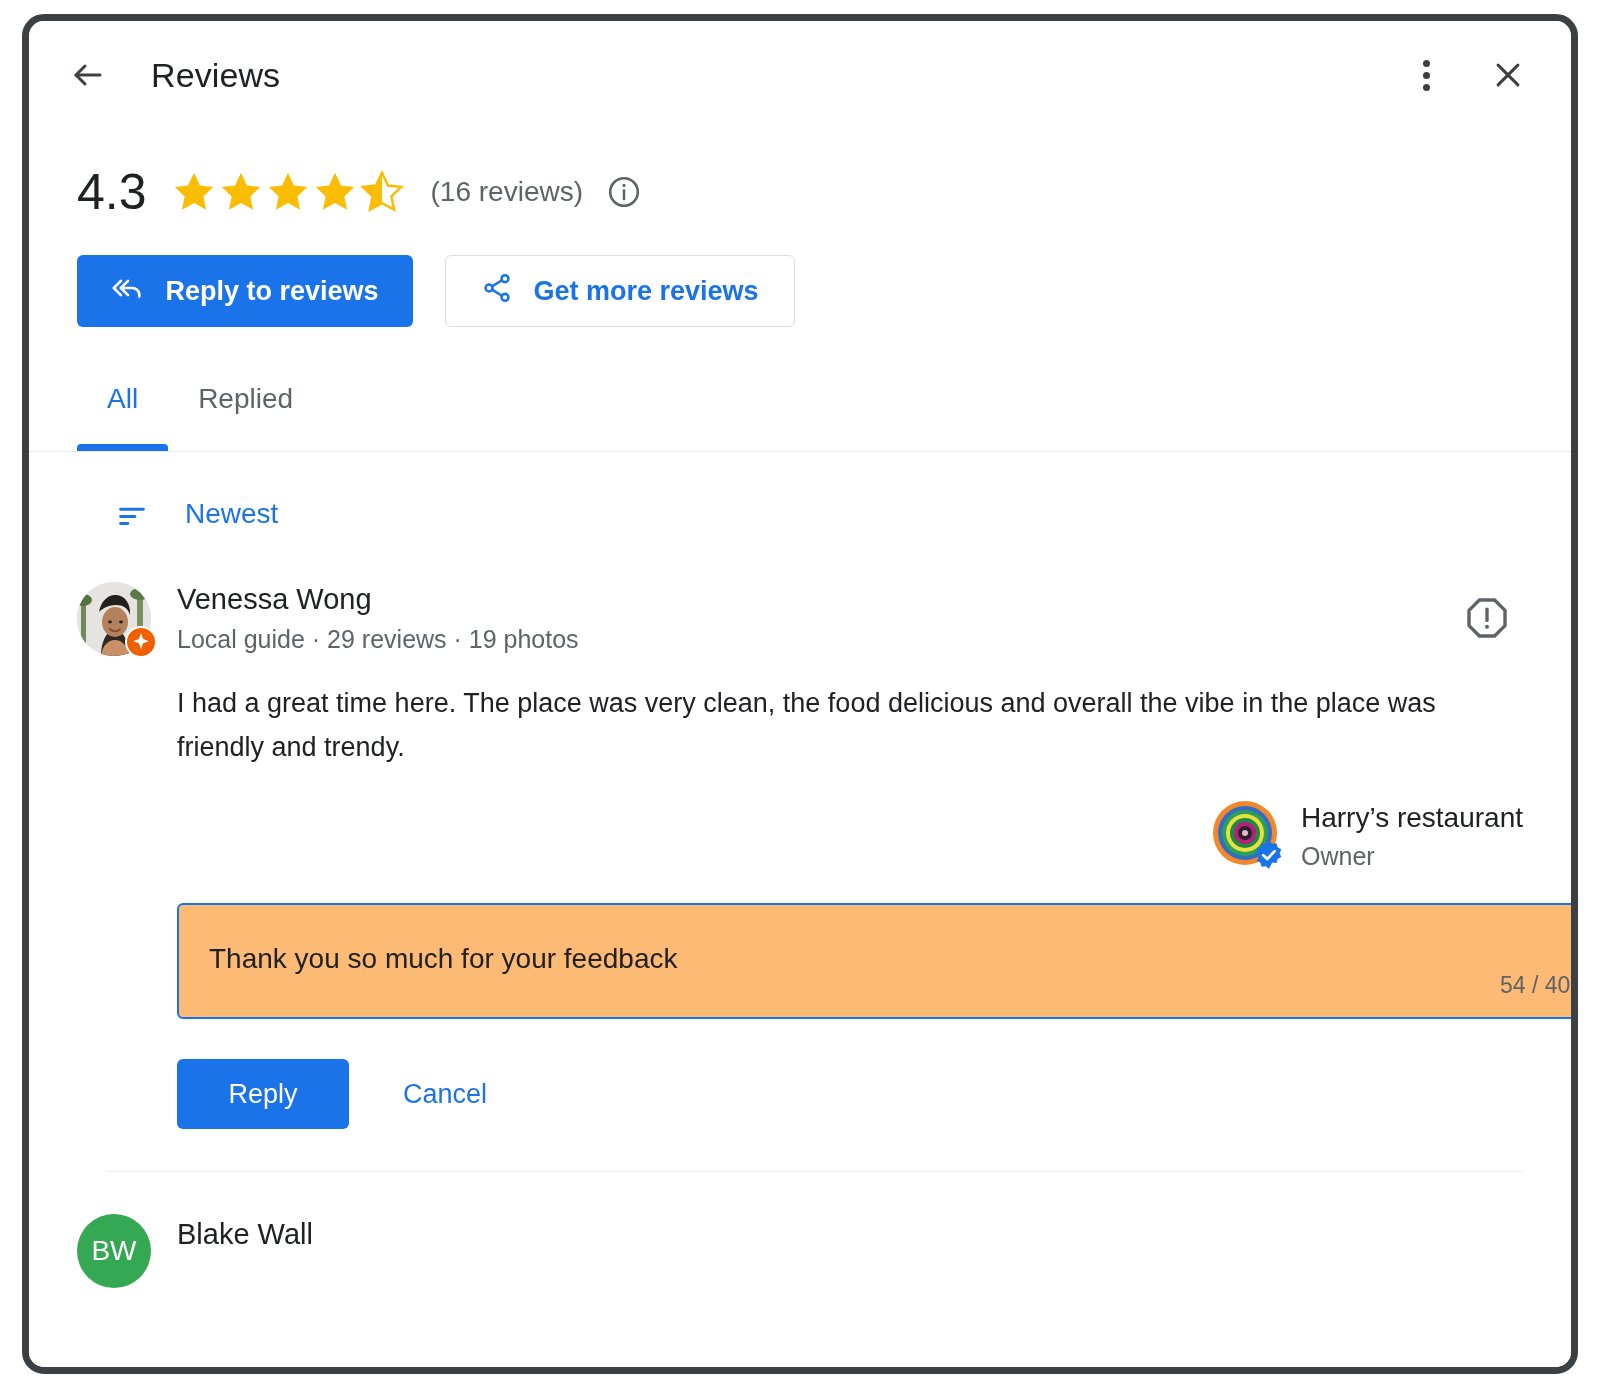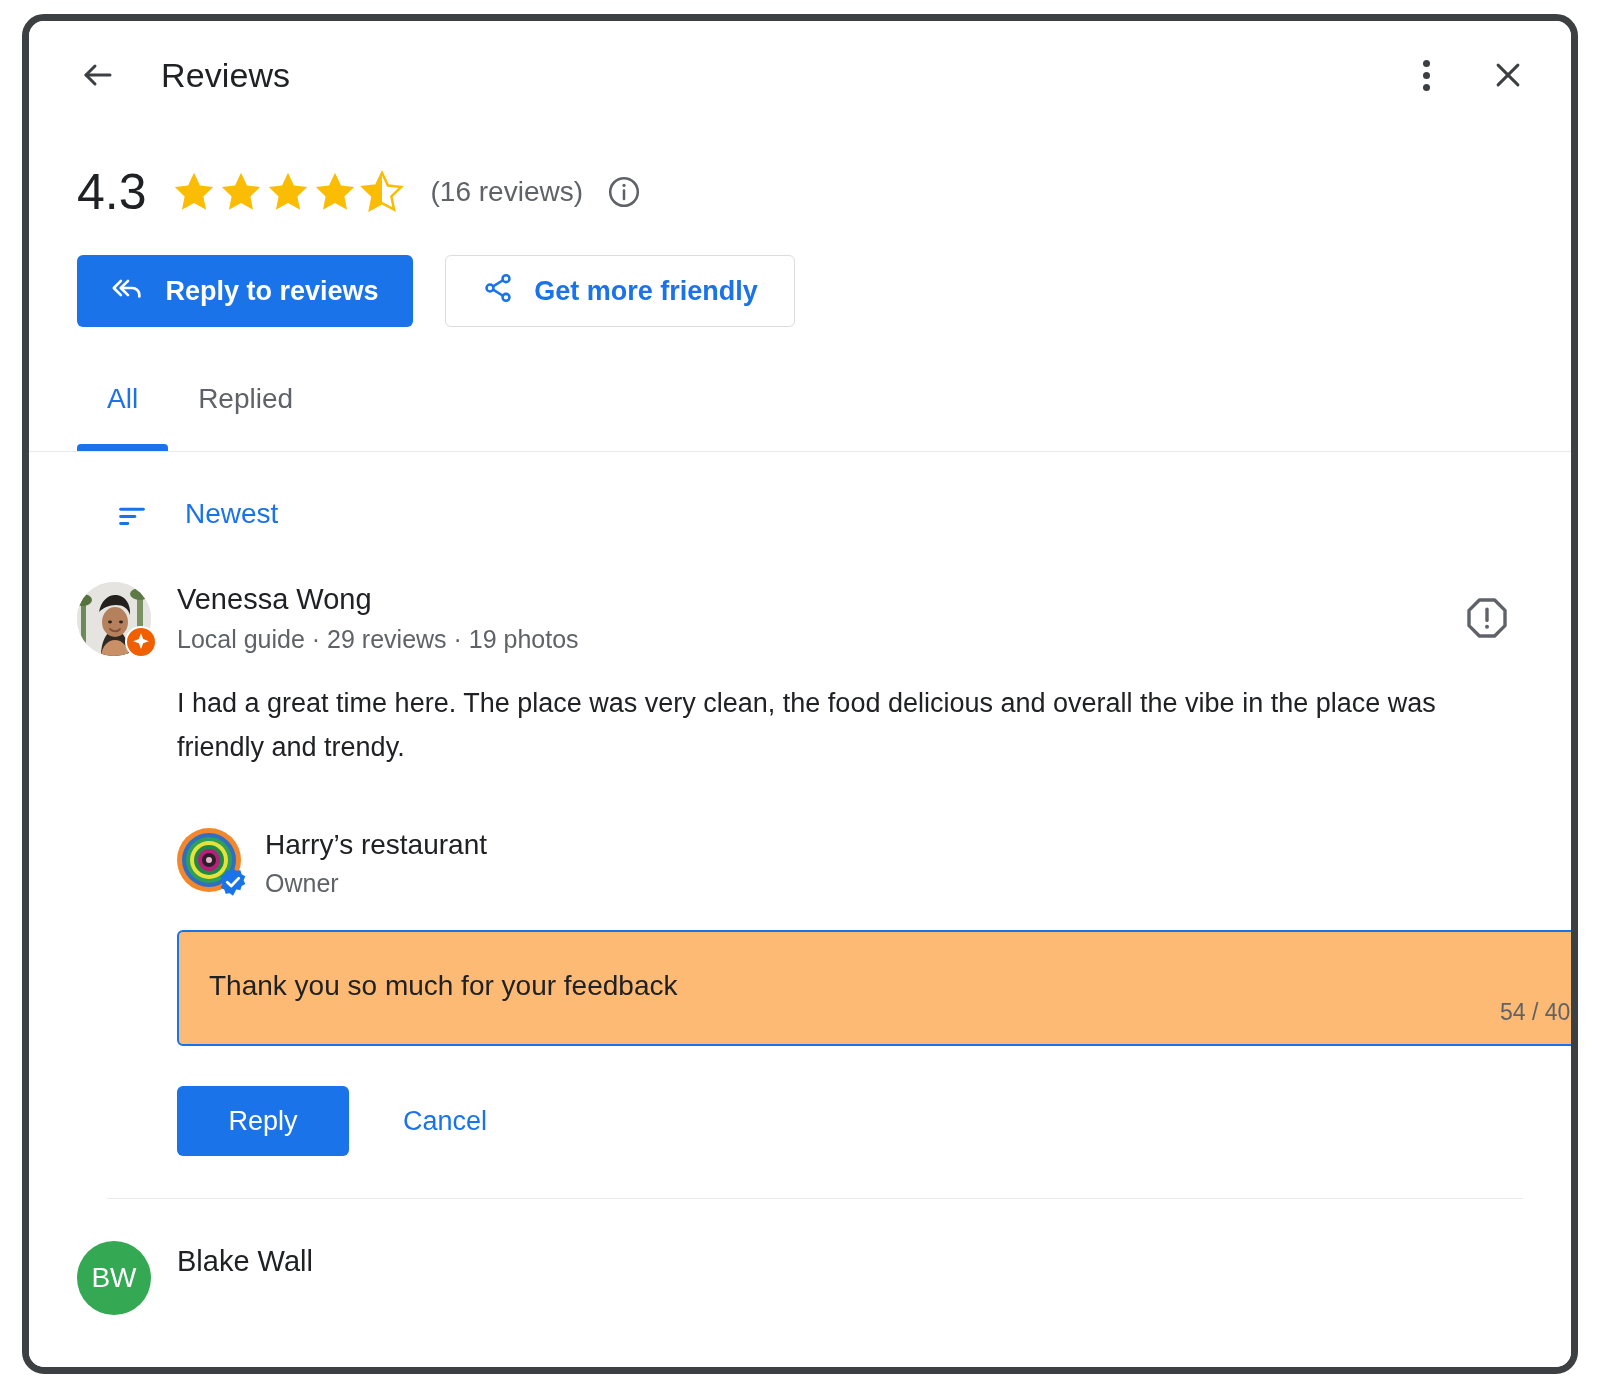--- a/index.html
+++ b/index.html
@@ -21,21 +21,21 @@
   .inner {
     position: absolute; inset: 0;
     background: #fff;
     overflow: hidden;
   }
 
   
   .header {
     display: flex; align-items: center;
     height: 108px;
-    padding: 0 34px 0 40px;
+    padding: 0 34px 0 30px;
   }
   .icon-btn {
     width: 58px; height: 58px;
     display: flex; align-items: center; justify-content: center;
     border-radius: 50%;
     cursor: pointer;
     flex: none;
   }
   .page-title {
     font-size: 34px;
@@ -142,21 +142,21 @@
   }
   .stars-small { display: flex; gap: 0px; }
   .review-date { font-size: 26px; color: #5f6368; }
   .review-text {
     margin: 26px 0 0 100px;
     font-size: 27px; color: #202124; line-height: 1.62;
     max-width: 1320px;
   }
 
   
-  .owner-row { display: flex; align-items: flex-start; margin: 59px 0 0 100px; }
+  .owner-row { display: flex; align-items: flex-start; margin: 32px 0 0 100px; justify-content: flex-end; }
   .owner-avatar { position: relative; width: 64px; height: 64px; flex: none; }
   .verified-badge {
     position: absolute; right: -7px; bottom: -5px;
     width: 30px; height: 30px;
     display: flex; align-items: center; justify-content: center;
   }
   .owner-meta { margin-left: 24px; padding-top: 1px; }
   .owner-name { font-size: 28px; color: #202124; }
   .owner-role { font-size: 25px; color: #5f6368; margin-top: 8px; }
 
@@ -284,21 +284,21 @@
       <div class="btn btn-outline">
         <span>
           <svg width="32" height="32" viewBox="0 0 24 24" fill="none" stroke="#1a73e8" stroke-width="1.9" stroke-linecap="round" stroke-linejoin="round">
             <circle cx="18" cy="5" r="2.6"></circle>
               <circle cx="6" cy="12" r="2.6"></circle>
               <circle cx="18" cy="19" r="2.6"></circle>
             <line x1="8.3" y1="10.8" x2="15.7" y2="6.2"></line>
               <line x1="8.3" y1="13.2" x2="15.7" y2="17.8"></line>
           </svg>
         </span>
-        <span>Get more friendly</span>
+        <span>Get more reviews</span>
       </div>
     </div>
 
     <div class="tabs">
       <div class="tab active">
         <span>All</span>
       </div>
       <div class="tab">
         <span>Replied</span>
       </div>

